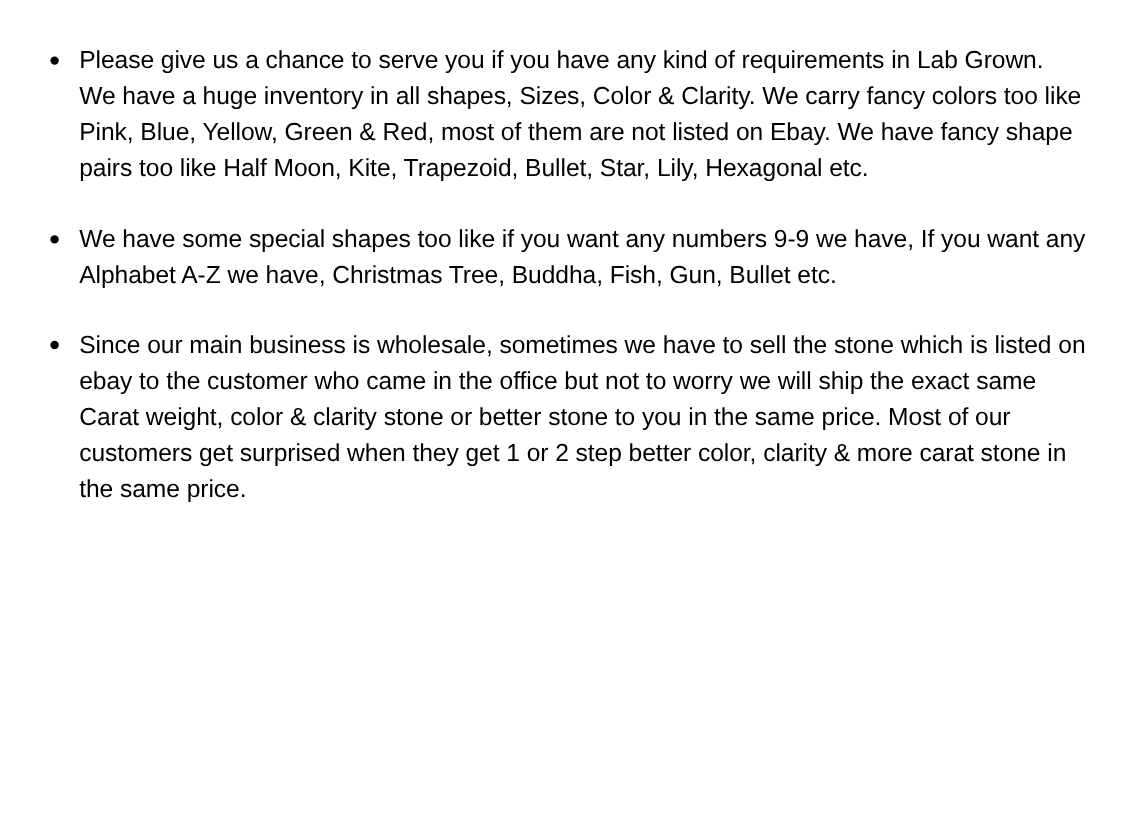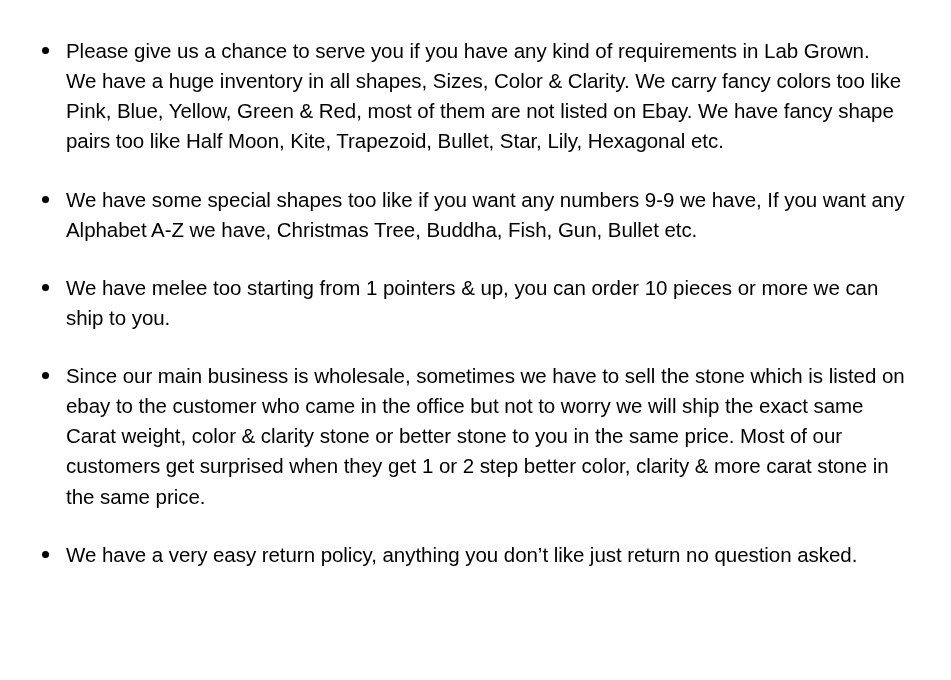--- a/index.html
+++ b/index.html
@@ -61,24 +61,16 @@
     <li class="bullet-item">
       <span class="bullet-dot"></span>
       <span class="bullet-text">Please give us a chance to serve you if you have any kind of requirements in Lab Grown. We have a huge inventory in all shapes, Sizes, Color &amp; Clarity. We carry fancy colors too like Pink, Blue, Yellow, Green &amp; Red, most of them are not listed on Ebay. We have fancy shape pairs too like Half Moon, Kite, Trapezoid, Bullet, Star, Lily, Hexagonal etc.</span>
     </li>
     <li class="bullet-item">
       <span class="bullet-dot"></span>
       <span class="bullet-text">We have some special shapes too like if you want any numbers 9-9 we have, If you want any Alphabet A-Z we have, Christmas Tree, Buddha, Fish, Gun, Bullet etc.</span>
     </li>
     <li class="bullet-item">
       <span class="bullet-dot"></span>
-      <span class="bullet-text">We have melee too starting from 1 pointers &amp; up, you can order 10 pieces or more we can ship to you.</span>
-    </li>
-    <li class="bullet-item">
-      <span class="bullet-dot"></span>
       <span class="bullet-text">Since our main business is wholesale, sometimes we have to sell the stone which is listed on ebay to the customer who came in the office but not to worry we will ship the exact same Carat weight, color &amp; clarity stone or better stone to you in the same price. Most of our customers get surprised when they get 1 or 2 step better color, clarity &amp; more carat stone in the same price.</span>
-    </li>
-    <li class="bullet-item">
-      <span class="bullet-dot"></span>
-      <span class="bullet-text">We have a very easy return policy, anything you don’t like just return no question asked.</span>
     </li>
   </ul>
 </div>
 
 </body></html>

